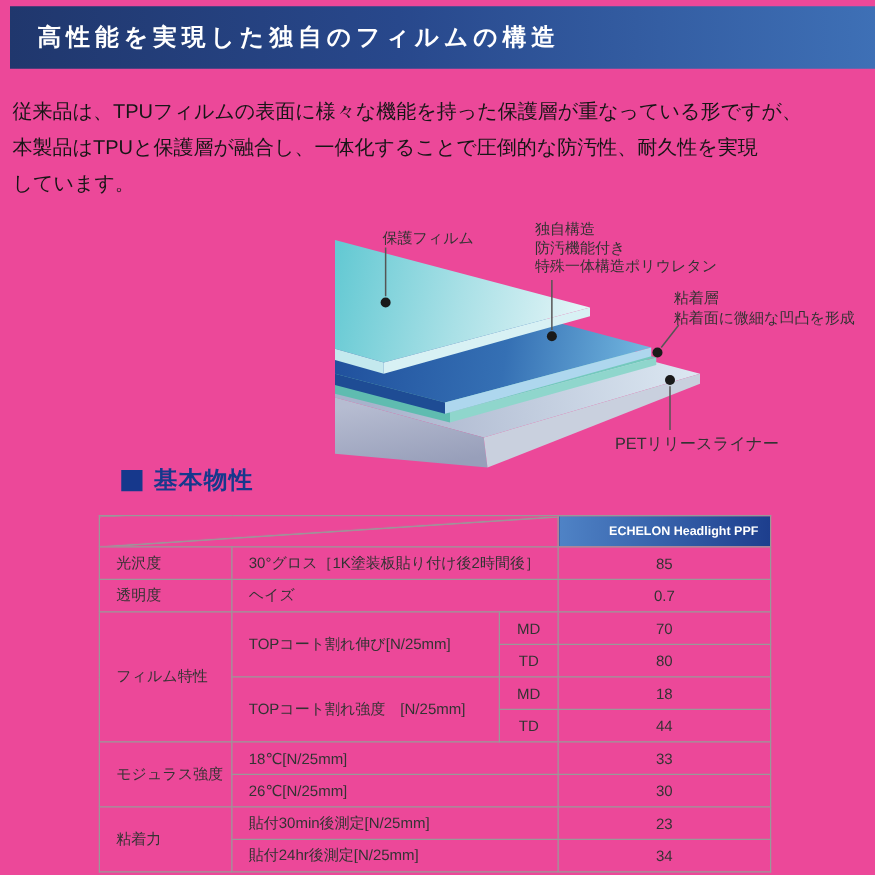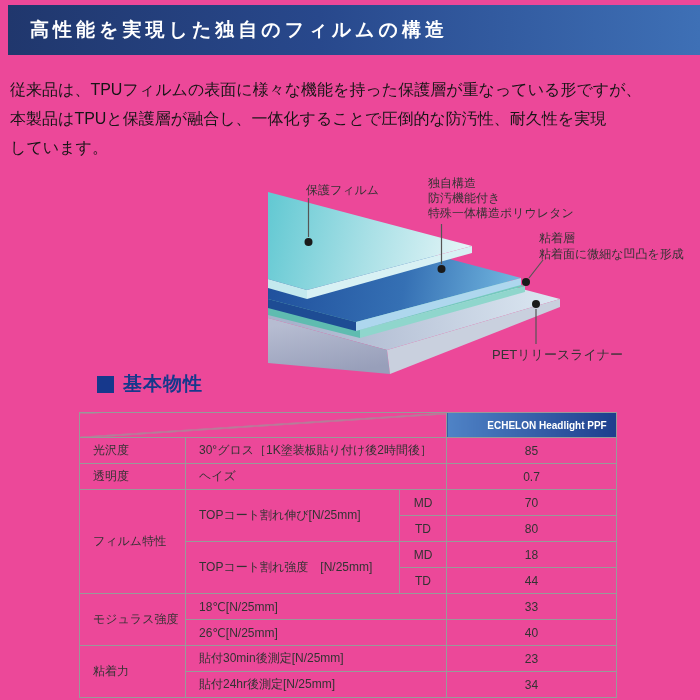--- a/index.html
+++ b/index.html
@@ -179,21 +179,21 @@
         <td class="dir">TD</td>
         <td class="val">44</td>
       </tr>
       <tr>
         <td class="group" rowspan="2">モジュラス強度</td>
         <td class="spec" colspan="2">18℃[N/25mm]</td>
         <td class="val">33</td>
       </tr>
       <tr>
         <td class="spec" colspan="2">26℃[N/25mm]</td>
-        <td class="val">40</td>
+        <td class="val">30</td>
       </tr>
       <tr>
         <td class="group" rowspan="2">粘着力</td>
         <td class="spec" colspan="2">貼付30min後測定[N/25mm]</td>
         <td class="val">23</td>
       </tr>
       <tr>
         <td class="spec" colspan="2">貼付24hr後測定[N/25mm]</td>
         <td class="val">34</td>
       </tr>

